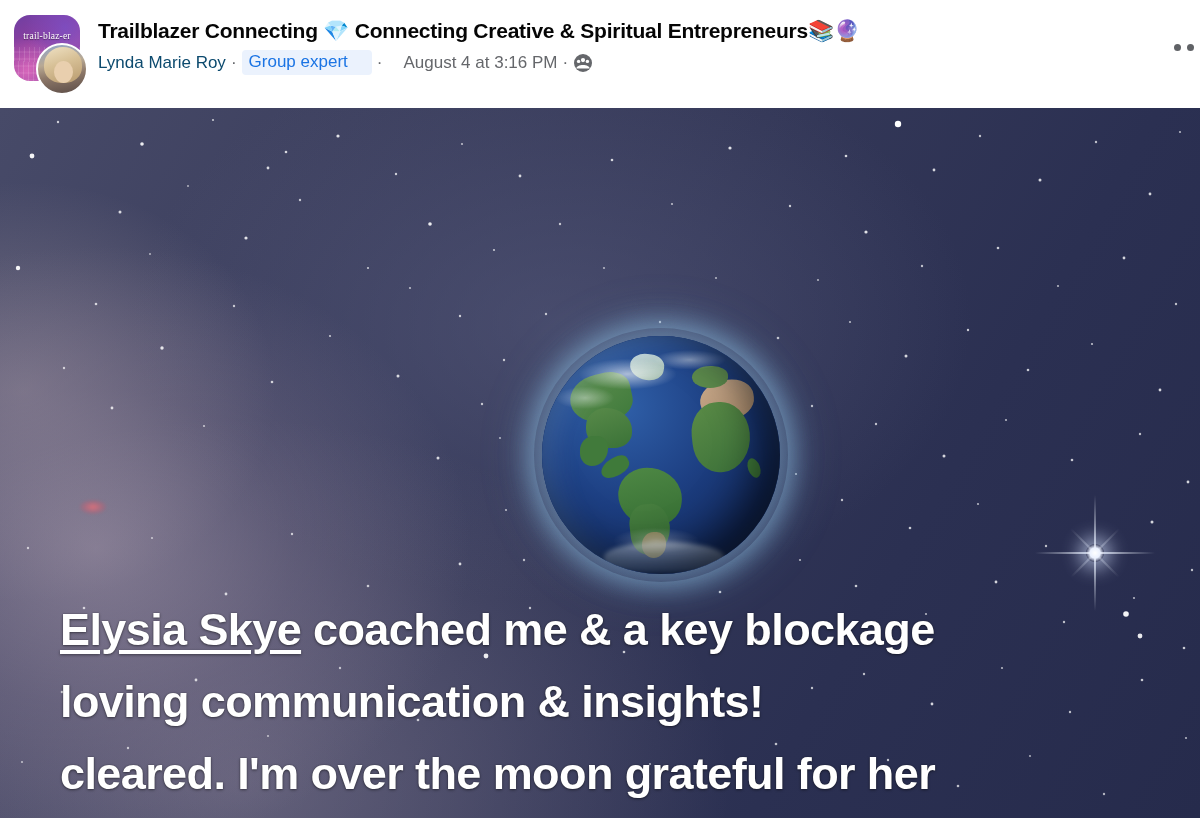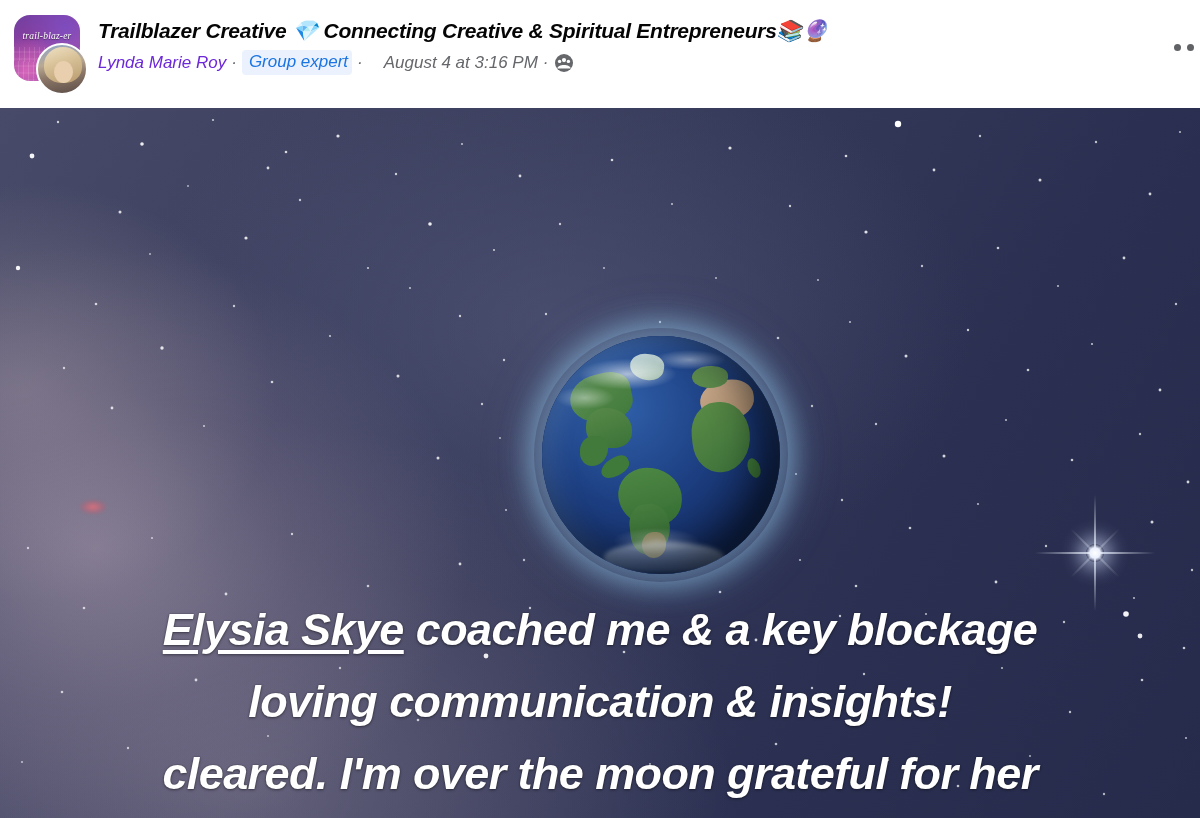--- a/index.html
+++ b/index.html
@@ -3,21 +3,21 @@
 <meta charset="utf-8">
 <style>
   * { margin:0; padding:0; box-sizing:border-box; }
   html, body {
     width:1200px; height:818px;
     background:#ffffff;
     font-family:"Liberation Sans", sans-serif;
     overflow:hidden;
   }
 
-  .post { width:1200px; height:624px; position:relative; background:#fff;font-style:italic; }
+  .post { width:1200px; height:624px; position:relative; background:#fff; }
 
   
   .post-header {
     height:108px;
     background:#ffffff;
     display:flex;
     align-items:flex-start;
     padding:12px 16px 0 10px;
     position:relative;
   }
@@ -93,27 +93,27 @@
 
   .meta-row {
     margin-top:6px;
     display:flex;
     align-items:center;
     font-size:17px;
     color:#65676b;
     line-height:22px;
     white-space:nowrap;
   }
-  .author-name { color:#6d28d9; }
+  .author-name { color:#0c4a6e; }
   .dot-sep { margin:0 5px; color:#65676b; }
   .badge-expert {
     color:#1b74e4;
     background:#ebf2fd;
     border-radius:4px;
-    padding:1px 4px 2px 7px;
+    padding:1px 24px 2px 7px;
     font-size:17px;
     line-height:22px;
   }
   .timestamp { color:#65676b;margin-left:16px; }
 
   .privacy-icon { display:inline-flex; align-items:center; }
 
   .menu-dots {
     position:absolute;
     right:2px; top:40px;
@@ -229,22 +229,21 @@
     position:absolute; left:534px; top:220px;
     width:254px; height:254px; border-radius:50%;
     box-shadow:0 0 26px 10px rgba(155,205,240,.30);
     pointer-events:none;
   }
 
   
   .media-caption {
     position:absolute;
     left:0; right:0; bottom:8px;
-    text-align:center;
-    padding:0 48px;
+    padding:0 60px;
     color:#ffffff;
     font-family:"Liberation Sans", sans-serif;
     font-weight:bold;
     font-size:45px;
     line-height:72px;
     letter-spacing:-.6px;
     text-shadow:0 1px 3px rgba(0,0,0,.45), 0 0 1px rgba(0,0,0,.6);
   }
   .media-caption .u { text-decoration:underline; text-underline-offset:5px; text-decoration-thickness:4px; }
 </style>
@@ -262,21 +261,21 @@
       </div>
       <div class="avatar-circle">
         <div class="sky"></div>
         <div class="hair"></div>
         <div class="face"></div>
       </div>
     </div>
 
     <div class="header-text">
 
-      <div class="group-title"><span>Trailblazer Creative </span><span class="emoji">💎</span><span> Connecting Creative &amp; Spiritual Entrepreneurs</span><span class="emoji">📚</span><span class="emoji">🔮</span></div>
+      <div class="group-title"><span>Trailblazer Connecting </span><span class="emoji">💎</span><span> Connecting Creative &amp; Spiritual Entrepreneurs</span><span class="emoji">📚</span><span class="emoji">🔮</span></div>
 
       <div class="meta-row">
         <span class="author-name">Lynda Marie Roy</span>
         <span class="dot-sep">·</span>
         <span class="badge-expert">Group expert</span>
         <span class="dot-sep">·</span>
         <span class="timestamp">August 4 at 3:16 PM</span>
         <span class="dot-sep">·</span>
         <span class="privacy-icon">
           <svg width="20" height="20" viewBox="0 0 20 20" aria-hidden="true">

